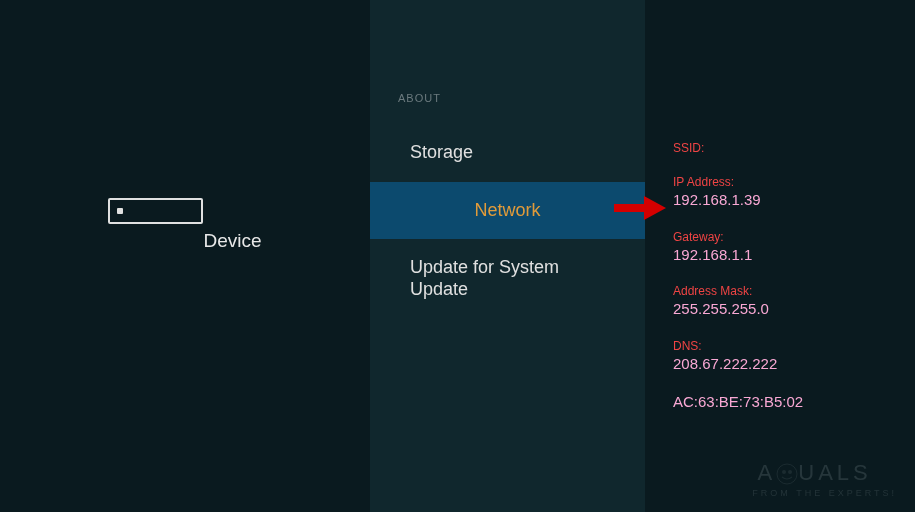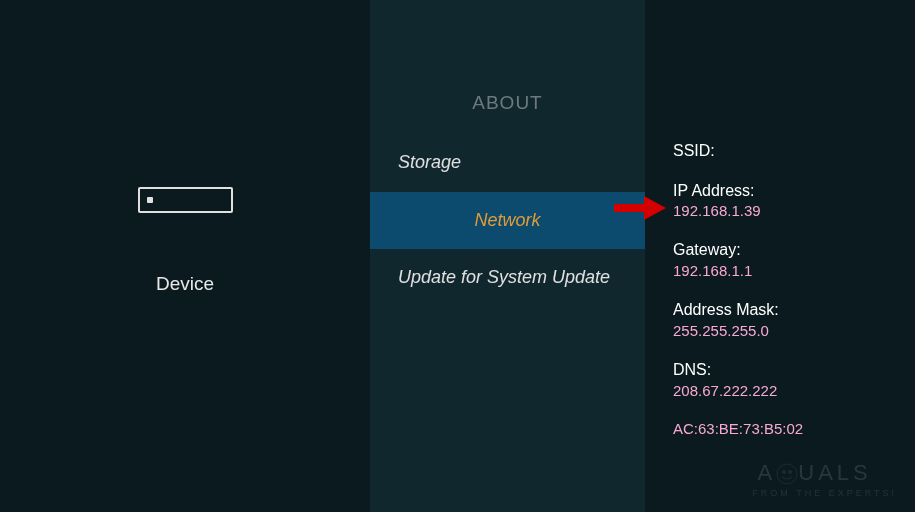--- a/index.html
+++ b/index.html
@@ -17,21 +17,21 @@
       position: relative;
     }
     .container {
       display: flex;
       width: 100%;
       height: 100%;
     }
     .left-panel {
       width: 370px;
       display: flex;
-      flex-direction: column;
+      flex-direction: row;
       align-items: center;
       justify-content: center;
       padding-bottom: 30px;
     }
     .device-icon-wrap {
       margin-bottom: 60px;
     }
     .device-icon {
       width: 95px;
       height: 26px;
@@ -55,48 +55,46 @@
       font-size: 19px;
       font-weight: 400;
     }
     .middle-panel {
       width: 275px;
       background: #10272d;
       padding-top: 92px;
     }
     .section-header {
       color: #6b7a7e;
-      font-size: 19px;
+      font-size: 11px;
       letter-spacing: 1px;
       padding: 0 28px 20px 28px;
-      text-align: center;
     }
     .menu-item {
-      padding: 18px 28px;
+      padding: 18px 40px;
       font-size: 18px;
       color: #e0e0e0;
       cursor: pointer;
       line-height: 1.2;
-      font-style: italic;
     }
     .menu-item.selected {
       background: #0c4a6e;
       color: #e09b3a;
       text-align: center;
     }
     .right-panel {
       flex: 1;
       padding: 140px 0 0 28px;
     }
     .info-block {
       margin-bottom: 18px;
     }
     .info-label {
-      font-size: 16px;
-      color: #ffffff;
+      font-size: 12px;
+      color: #ef4444;
       line-height: 1.35;
     }
     .info-value {
       font-size: 15px;
       color: #f9a8d4;
       line-height: 1.35;
     }
     .arrow {
       position: absolute;
       left: 614px;

